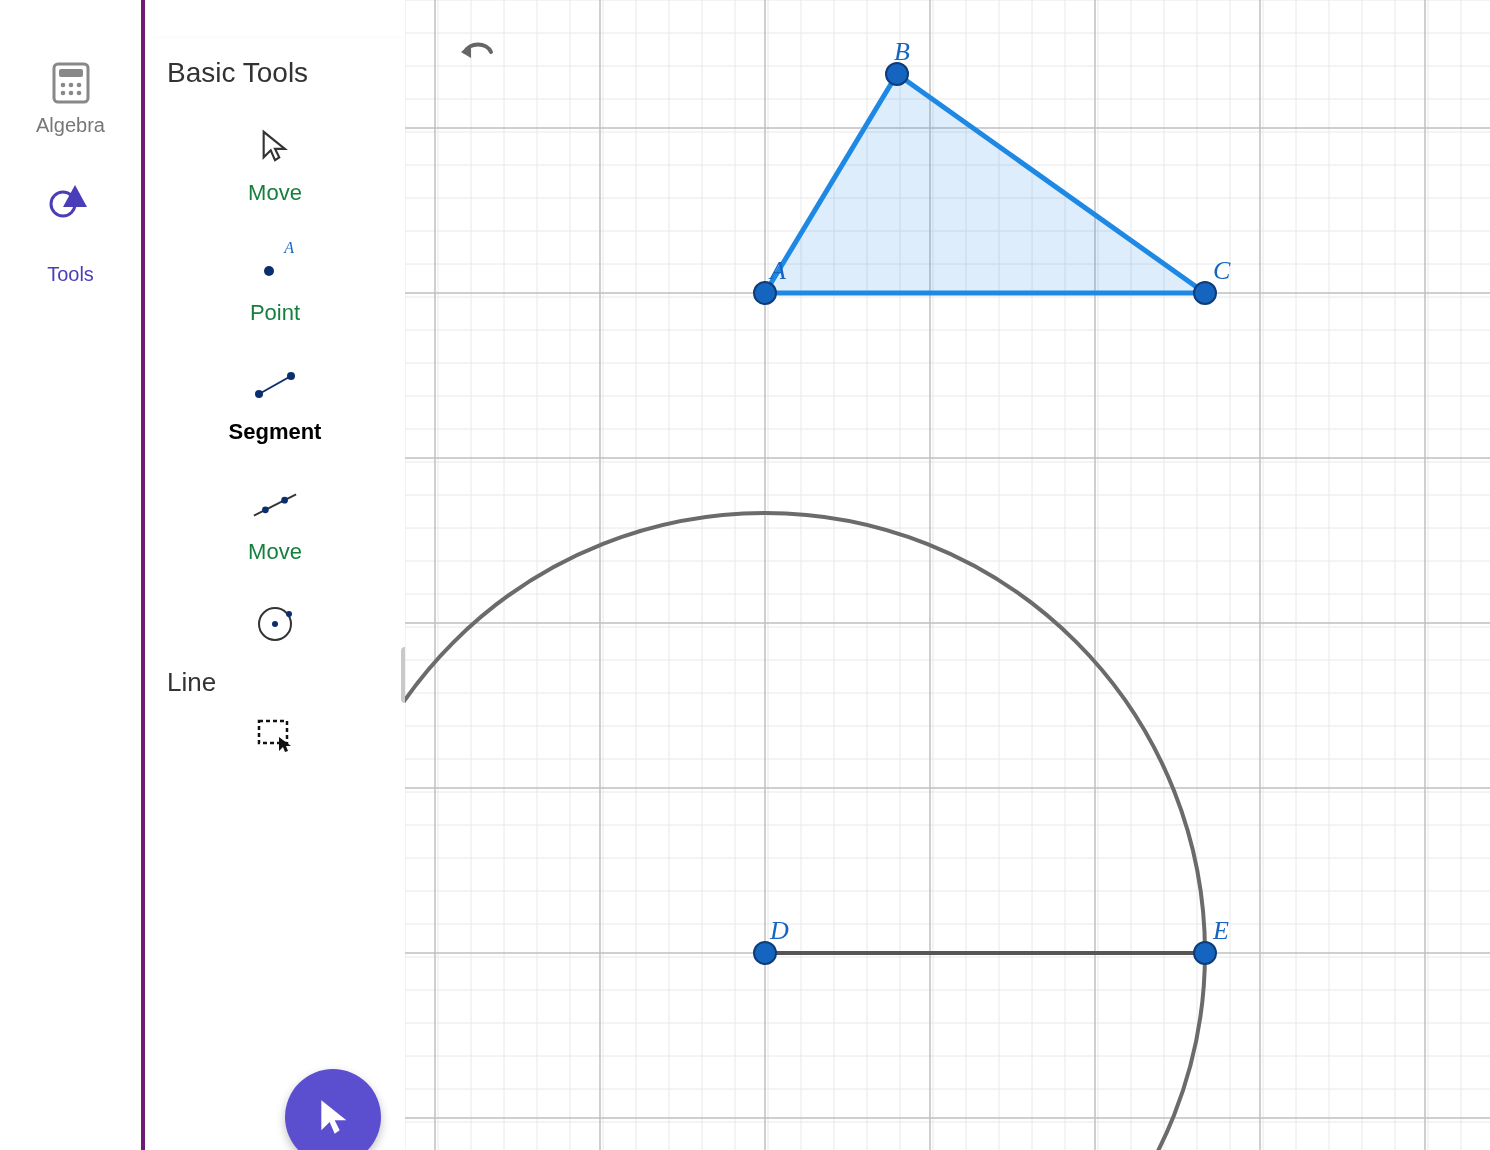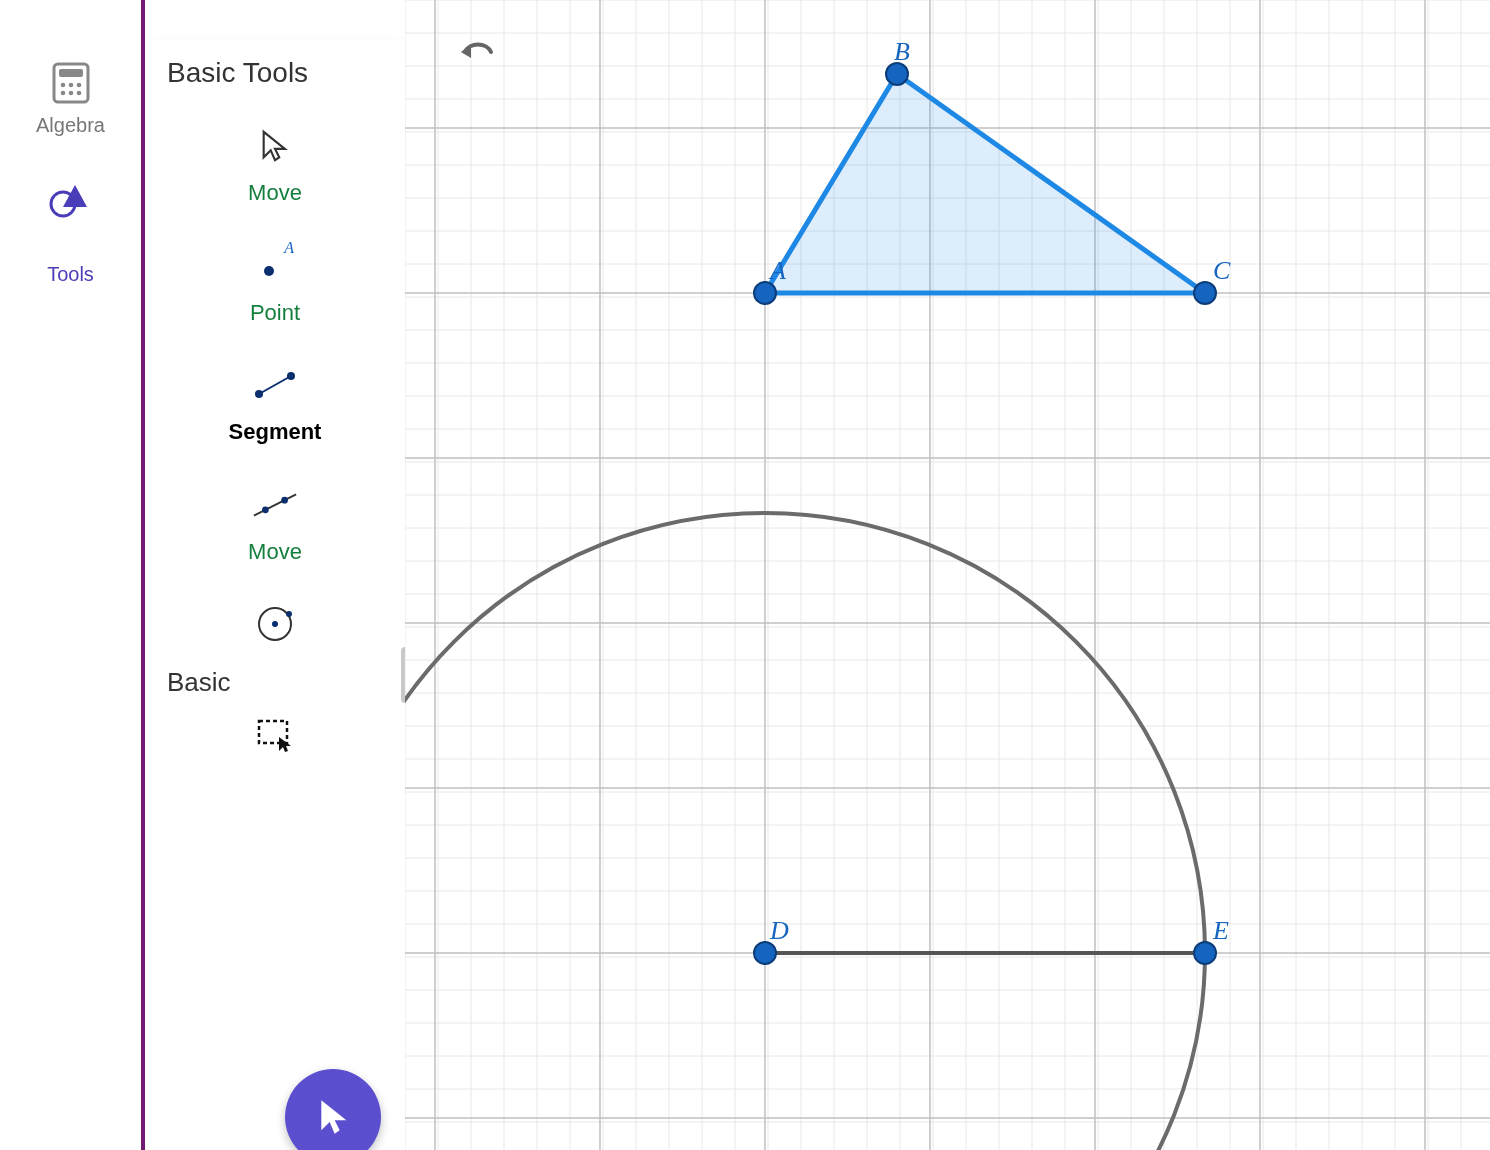--- a/index.html
+++ b/index.html
@@ -128,21 +128,21 @@
     <div class="tool-item">
       <div class="tool-icon">
         <svg width="44" height="40" viewBox="0 0 44 40">
           <circle cx="22" cy="20" r="16" fill="none" stroke="#333" stroke-width="2"></circle>
           <circle cx="22" cy="20" r="3" fill="#0b2e6f"></circle>
           <circle cx="36" cy="10" r="3" fill="#0b2e6f"></circle>
         </svg>
       </div>
     </div>
 
-    <div class="section-header">Basic</div>
+    <div class="section-header">Line</div>
 
     <div class="tool-item" style="padding-top:10px;">
       <div class="tool-icon">
         <svg width="40" height="36" viewBox="0 0 40 36">
           <rect x="4" y="4" width="28" height="22" fill="none" stroke="#111" stroke-width="2.5" stroke-dasharray="4 3"></rect>
           <path d="M24 20 L24 34 L28 30 L30 35 L33 34 L31 29 L36 29 Z" fill="#111"></path>
         </svg>
       </div>
     </div>
 

